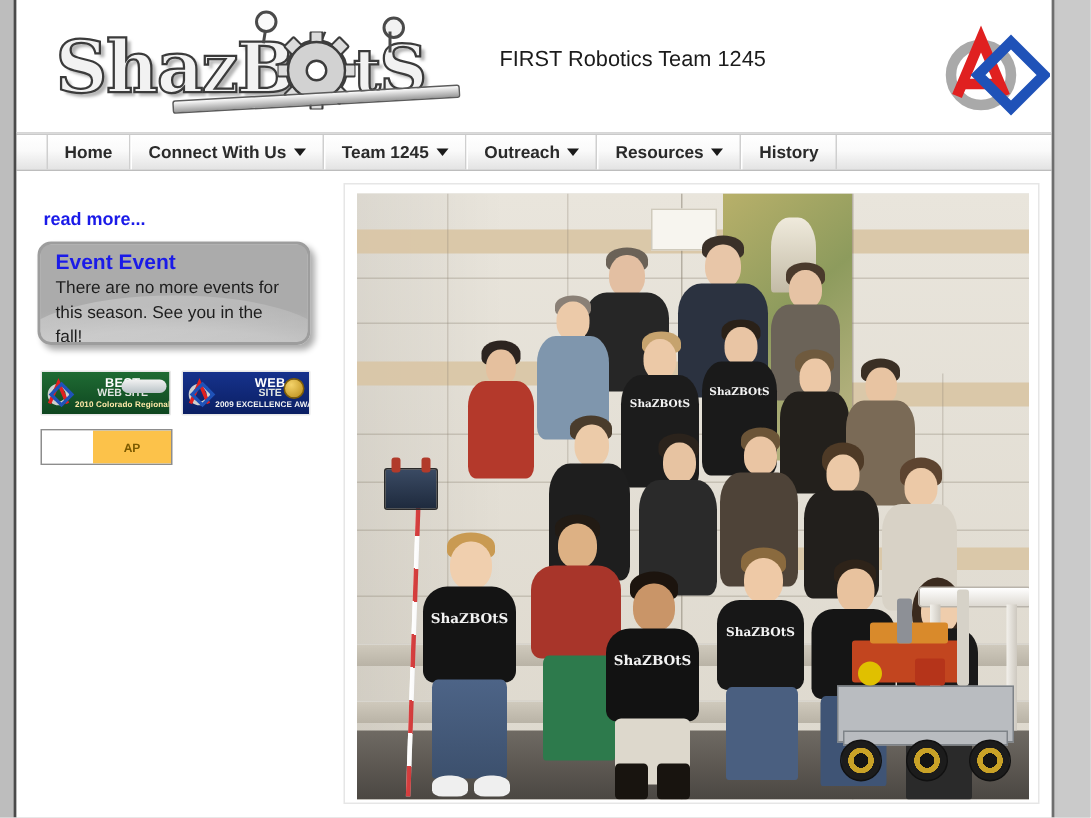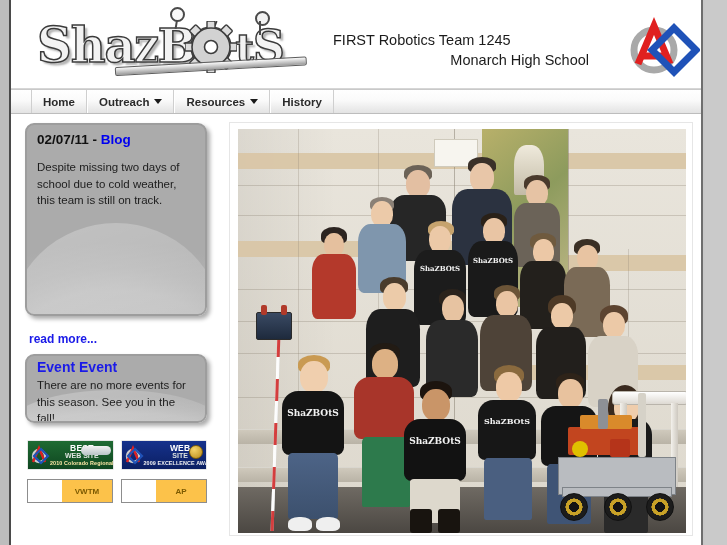--- a/index.html
+++ b/index.html
@@ -626,60 +626,61 @@
 
         <div id="logo-antenna"></div>
         <div id="logo-antenna-ball"></div>
         <div id="logo-bolt"></div>
         <div id="logo-bolt-stem"></div>
         <div id="logo-bar"></div>
       </div>
 
       <div id="header-text">
         <div id="header-line1">FIRST Robotics Team 1245</div>
-        <div id="header-line2">Monarch High School</div>
       </div>
 
       <svg id="first-logo" viewBox="0 0 92 64">
         <circle cx="46" cy="36" r="20" fill="none" stroke="#a9a9a9" stroke-width="7"></circle>
         <path d="M30 50 L46 12 L62 50" fill="none" stroke="#e02020" stroke-width="7" stroke-linejoin="miter"></path>
         <path d="M34 42 L58 42" stroke="#e02020" stroke-width="7"></path>
         <path d="M66 14 L88 36 L66 58 L44 36 Z" fill="none" stroke="#1f52b8" stroke-width="7" stroke-linejoin="miter"></path>
       </svg>
     </div>
 
     <div id="navbar">
       <div class="nav-item">
         <span>Home</span>
+      </div>
+      <div class="nav-item">
+        <span>Connect With Us</span>
+        <span class="caret"></span>
+      </div>
+      <div class="nav-item">
+        <span>Team 1245</span>
+        <span class="caret"></span>
       </div>
       <div class="nav-item">
         <span>Outreach</span>
         <span class="caret"></span>
       </div>
       <div class="nav-item">
         <span>Resources</span>
         <span class="caret"></span>
       </div>
       <div class="nav-item">
         <span>History</span>
 
       </div>
 
     </div>
 
     <div id="content">
 
       <div id="sidebar">
 
-        <div class="panel" id="blog-panel">
-          <div class="panel-head">
-            <span>02/07/11</span><span> - </span><span class="link">Blog</span>
-          </div>
-          <div class="panel-body">Despite missing two days of school due to cold weather, this team is still on track.</div>
-        </div>
 
         <a id="read-more" href="#">read more...</a>
 
         <div class="panel" id="event-panel">
           <div class="panel-head">Event Event</div>
           <div class="panel-body">There are no more events for this season. See you in the fall!</div>
         </div>
 
         <div id="badges">
           <div class="badge badge-green">
@@ -709,24 +710,20 @@
             <div class="btext">
               <div class="bt1">WEB</div>
               <div class="bt2">SITE</div>
               <div class="bt3">2009 EXCELLENCE AWARD</div>
             </div>
             <div class="seal"></div>
           </div>
         </div>
 
         <div id="sponsor-strip">
-          <div class="sponsor">
-            <div class="sp-left"></div>
-            <div class="sp-right">VWTM</div>
-          </div>
           <div class="sponsor">
             <div class="sp-left"></div>
             <div class="sp-right">AP</div>
           </div>
         </div>
       </div>
 
       <div id="photo-frame">
         <div id="photo">
 

